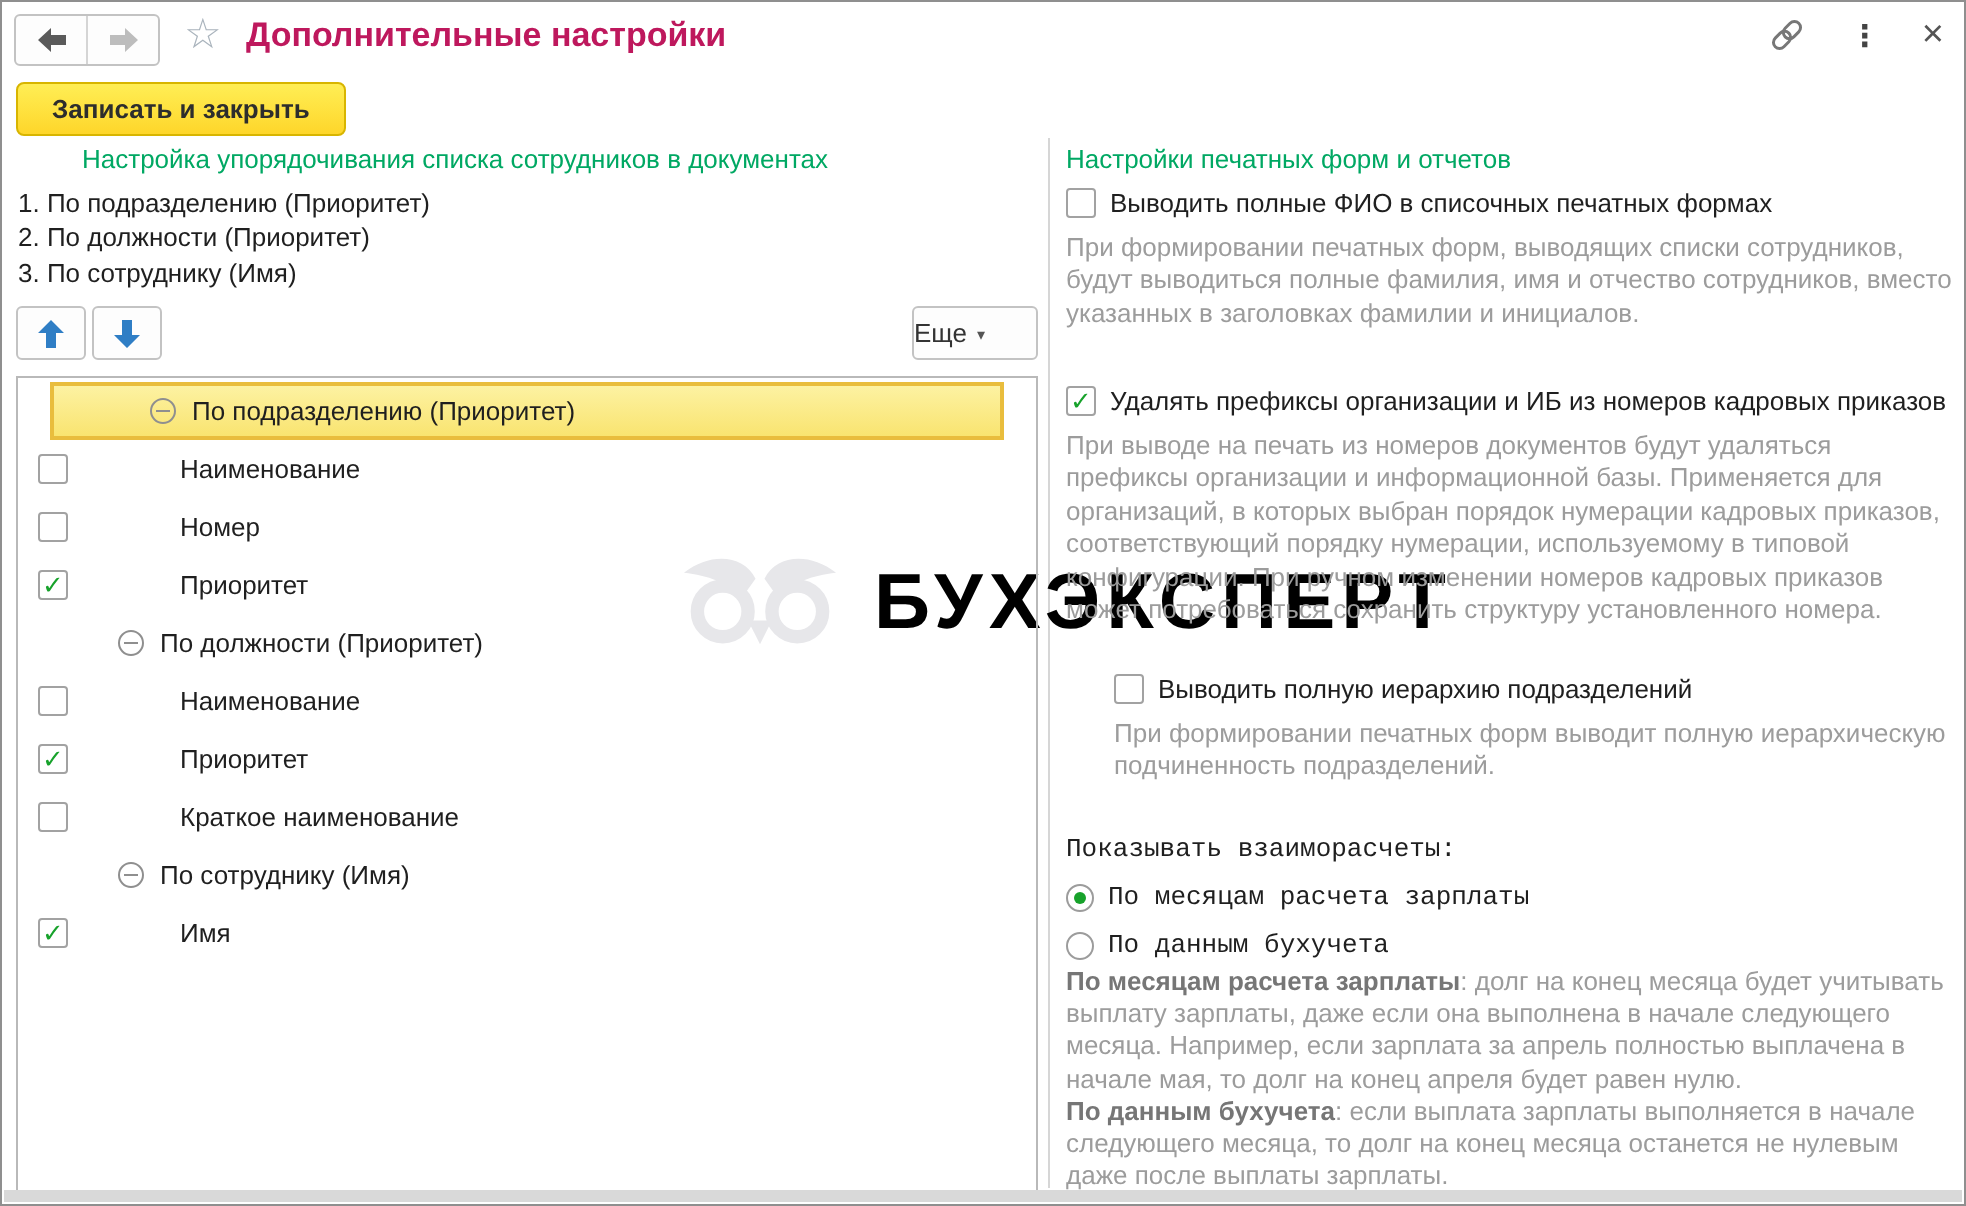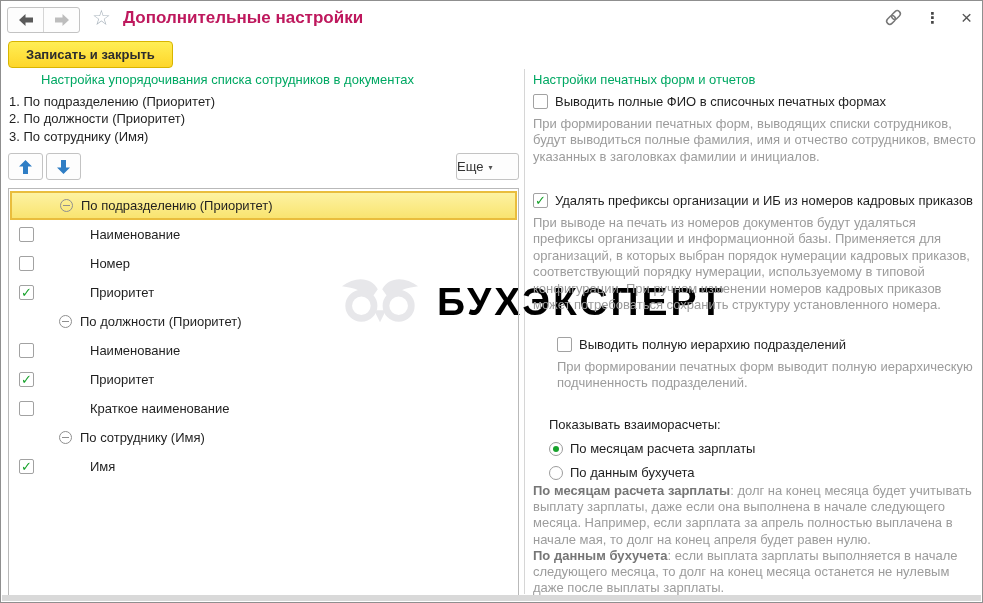--- a/index.html
+++ b/index.html
@@ -44,39 +44,39 @@
 
   #tree-box{position:absolute;left:7px;top:187px;width:511px;height:410px;border:1px solid #b9b9b9;
             box-sizing:border-box;padding-top:2px;background:transparent;z-index:2;}
   .trow{height:29px;display:flex;align-items:center;position:relative;cursor:pointer;box-sizing:border-box;}
   .trow .node-icon{position:absolute;left:50px;width:13px;height:13px;border:1px solid #8f8f8f;
             border-radius:50%;box-sizing:border-box;cursor:pointer;}
   .trow .node-icon::after{content:"";position:absolute;left:2px;right:2px;top:5px;height:1px;background:#8f8f8f;}
   .trow .glabel{position:absolute;left:71px;white-space:nowrap;}
   .trow .cb{position:absolute;left:10px;}
   .trow .llabel{position:absolute;left:81px;white-space:nowrap;}
-  .trow.sel{background:linear-gradient(#fdf2a2,#f9e470);border:2px solid #e9bd3d;margin:0 1px;}
+  .trow.sel{background:linear-gradient(#fdf2a2,#f9e470);border:2px solid #e9bd3d;margin:0 16px;}
   .trow.sel .node-icon{left:48px;}
   .trow.sel .glabel{left:69px;}
 
   .cb{width:15px;height:15px;background:#fff;border:1px solid #a2a2a2;border-radius:2px;box-sizing:border-box;
       display:inline-flex;align-items:center;justify-content:center;cursor:pointer;flex:none;}
   .cb.on{color:var(--check);font-weight:bold;font-size:13px;line-height:13px;}
 
   
   #right-panel{position:absolute;left:532px;top:71px;width:443px;bottom:4px;z-index:2;}
   #right-header{position:absolute;left:0;top:0;}
   .rsec{position:absolute;left:0;width:100%;}
   #sections .rsec:nth-child(1){top:22px;}
   #sections .rsec:nth-child(2){top:121px;}
   #sections .rsec:nth-child(3){top:265px;margin-left:24px;}
   .cb-row{display:flex;align-items:center;gap:7px;cursor:pointer;}
   .cb-row .cb-label{white-space:nowrap;}
   .desc{margin:7px 0 0 0;color:#9c9c9c;line-height:16.4px;}
-  #radio-group{position:absolute;left:16px;top:345px;}
+  #radio-group{position:absolute;left:0;top:345px;font-family:Liberation Mono, monospace;}
   .radio-row{display:flex;align-items:center;gap:7px;margin-top:9px;cursor:pointer;}
   .radio{width:14px;height:14px;border:1px solid #9c9c9c;border-radius:50%;box-sizing:border-box;
          display:inline-flex;align-items:center;justify-content:center;flex:none;background:#fff;}
   .radio.on::after{content:"";width:6px;height:6px;border-radius:50%;background:var(--check);}
   #footnote{position:absolute;left:0;top:411px;line-height:16.2px;color:#9c9c9c;}
   #footnote .note b{color:#767676;}
 
   
   #watermark{position:absolute;left:338px;top:272px;z-index:1;display:flex;align-items:center;gap:16px;
              color:#000000;pointer-events:none;}

